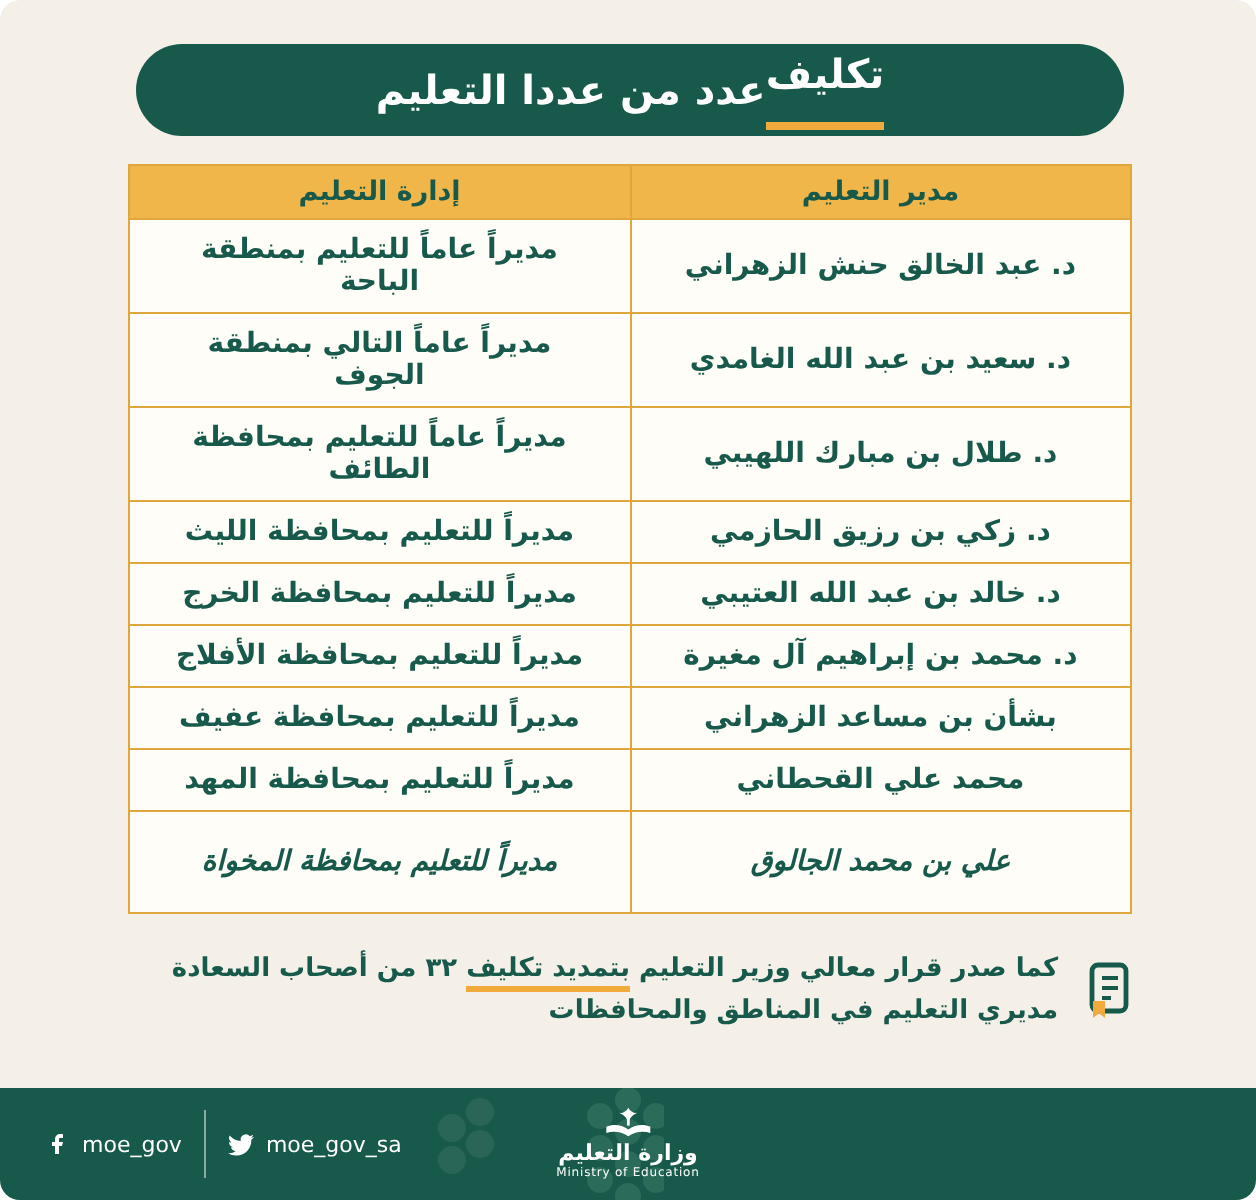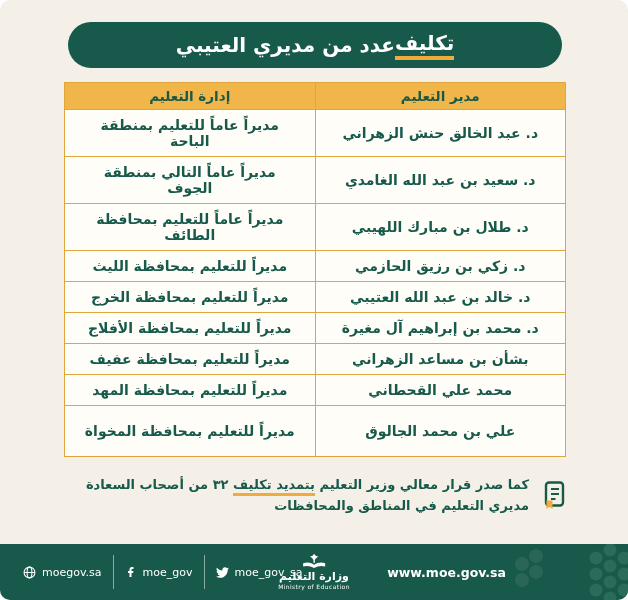--- a/index.html
+++ b/index.html
@@ -9,21 +9,21 @@
     width:628px; height:600px; background:var(--cream,#f4f0e8);
     border-radius:10px; overflow:hidden; display:flex; flex-direction:column; direction:rtl;
   }
   .content { flex:1; padding:22px 62px 0 64px; }
 
   .banner {
     background:var(--green,#17594a); border-radius:23px; height:46px; margin:0 4px;
     display:flex; align-items:center; justify-content:center;
     color:#ffffff; font-size:20px; font-weight:bold;
   }
-  .banner .hl { border-bottom:4px solid var(--gold,#f0ab3c); padding-bottom:1px; }
+  .banner .hl { border-bottom:4px solid var(--gold,#f0ab3c); padding-bottom:12px; }
 
   .lede, .note { display:flex; align-items:center; gap:12px; }
   .lede { margin-top:18px; }
   .note { margin-top:18px; }
   .lede .txt, .note .txt {
     flex:1; color:var(--green,#17594a); font-size:13px; font-weight:bold;
     line-height:1.6; text-align:right;
   }
   .note .underline { border-bottom:3px solid var(--gold,#f0ab3c); padding-bottom:1px; }
   .doc-icon { flex-shrink:0; }
@@ -32,21 +32,21 @@
   th {
     background:var(--gold_header,#f1b64a); color:var(--green,#17594a);
     font-size:13.5px; font-weight:bold; padding:5px 8px;
     border:1px solid var(--border,#dfa63e); width:50%;
   }
   td {
     background:var(--row_bg,#fffdf8); color:var(--green,#17594a);
     font-size:14px; font-weight:bold; text-align:center;
     padding:7px 20px; border:1px solid var(--border,#dfa63e);
   }
-  tbody tr:last-child td { padding:17px 6px; }
+  tbody tr:last-child td { padding:17px 6px;font-style:italic; }
 
   .footer {
     height:56px; flex-shrink:0; background:var(--green,#17594a);
     display:flex; align-items:center; direction:ltr; color:#ffffff;
     padding-left:12px; position:relative; overflow:hidden;
   }
   .social { display:flex; align-items:center; height:34px; }
   .social .item { display:flex; align-items:center; gap:6px; padding:0 11px; height:100%; font-size:11px; cursor:pointer; }
   .social .item + .item { border-left:1px solid rgba(255,255,255,.5); }
   .brand { position:absolute; left:50%; top:50%; transform:translate(-50%,-50%); text-align:center; line-height:1.2; }
@@ -57,21 +57,21 @@
   .dots { flex-shrink:0; display:block; }
 </style>
 </head>
 <body>
 
 <div class="page">
   <div class="content">
 
     <div class="banner">
       <span class="hl">تكليف</span>
-        <span> عدد من مديري العتيبي</span>
+        <span> عدد من عددا التعليم</span>
     </div>
 
 
     <table>
       <thead>
         <tr>
           <th>مدير التعليم</th>
           <th>إدارة التعليم</th>
         </tr>
       </thead>
@@ -124,28 +124,20 @@
         <path d="M5.5 19.5 v8.5 l3-2.4 3 2.4 v-8.5 z" fill="#f0ab3c"></path>
       </svg>
       <p class="txt"><span>كما صدر قرار معالي وزير التعليم </span><span class="underline">بتمديد تكليف</span><span> ٣٢ من أصحاب السعادة مديري التعليم في المناطق والمحافظات</span></p>
     </div>
 
   </div>
 
   <div class="footer">
     <div class="social">
       <div class="item">
-        <svg width="13" height="13" viewBox="0 0 24 24" fill="none" stroke="#ffffff" stroke-width="2">
-          <circle cx="12" cy="12" r="10"></circle>
-            <path d="M2 12h20"></path>
-            <ellipse cx="12" cy="12" rx="4.5" ry="10"></ellipse>
-        </svg>
-        <span>moegov.sa</span>
-      </div>
-      <div class="item">
         <svg width="12" height="12" viewBox="0 0 24 24" fill="#ffffff">
           <path d="M17 2h-3a5 5 0 0 0-5 5v3H6v4h3v8h4v-8h3l1-4h-4V7a1 1 0 0 1 1-1h3z"></path>
         </svg>
         <span>moe_gov</span>
       </div>
       <div class="item">
         <svg width="13" height="13" viewBox="0 0 24 24" fill="#ffffff">
           <path d="M23.953 4.57a10 10 0 0 1-2.825.775 4.958 4.958 0 0 0 2.163-2.723 9.99 9.99 0 0 1-3.127 1.195 4.92 4.92 0 0 0-8.384 4.482C7.69 8.095 4.067 6.13 1.64 3.162a4.822 4.822 0 0 0-.666 2.475c0 1.71.87 3.213 2.188 4.096a4.904 4.904 0 0 1-2.228-.616v.06a4.923 4.923 0 0 0 3.946 4.827 4.996 4.996 0 0 1-2.212.085 4.936 4.936 0 0 0 4.604 3.417 9.867 9.867 0 0 1-6.102 2.105c-.39 0-.779-.023-1.17-.067a13.995 13.995 0 0 0 7.557 2.209c9.053 0 13.998-7.496 13.998-13.985 0-.21 0-.42-.015-.63A9.935 9.935 0 0 0 24 4.59z"></path>
         </svg>
         <span>moe_gov_sa</span>
@@ -155,21 +147,20 @@
     <div class="brand">
       <svg width="24" height="15" viewBox="0 0 24 15" fill="#ffffff">
         <path d="M12 0c-.8 1.8-2.6 2.8-4.6 2.6 1.7.7 3.2 1.9 4.1 3.6h1c.9-1.7 2.4-2.9 4.1-3.6-2 .2-3.8-.8-4.6-2.6z"></path>
         <rect x="11.3" y="4.5" width="1.4" height="4.5"></rect>
         <path d="M1 9.5c3.6-1.4 7.6-.9 11 1.4 3.4-2.3 7.4-2.8 11-1.4v3.2c-3.6-1.2-7.5-.7-11 1.6-3.5-2.3-7.4-2.8-11-1.6z"></path>
       </svg>
       <div class="ar">وزارة التعليم</div>
       <div class="en">Ministry of Education</div>
     </div>
 
-    <div class="url">www.moe.gov.sa</div>
 
     <svg class="dots" width="120" height="56" viewBox="0 0 120 56">
       <g fill="rgba(255,255,255,0.08)">
         <circle cx="14" cy="20" r="7"></circle>
           <circle cx="28" cy="12" r="7"></circle>
           <circle cx="28" cy="28" r="7"></circle>
           <circle cx="14" cy="36" r="7"></circle>
       </g>
       <g fill="#2b6b5a">
         <circle cx="88" cy="14" r="6.5"></circle>

